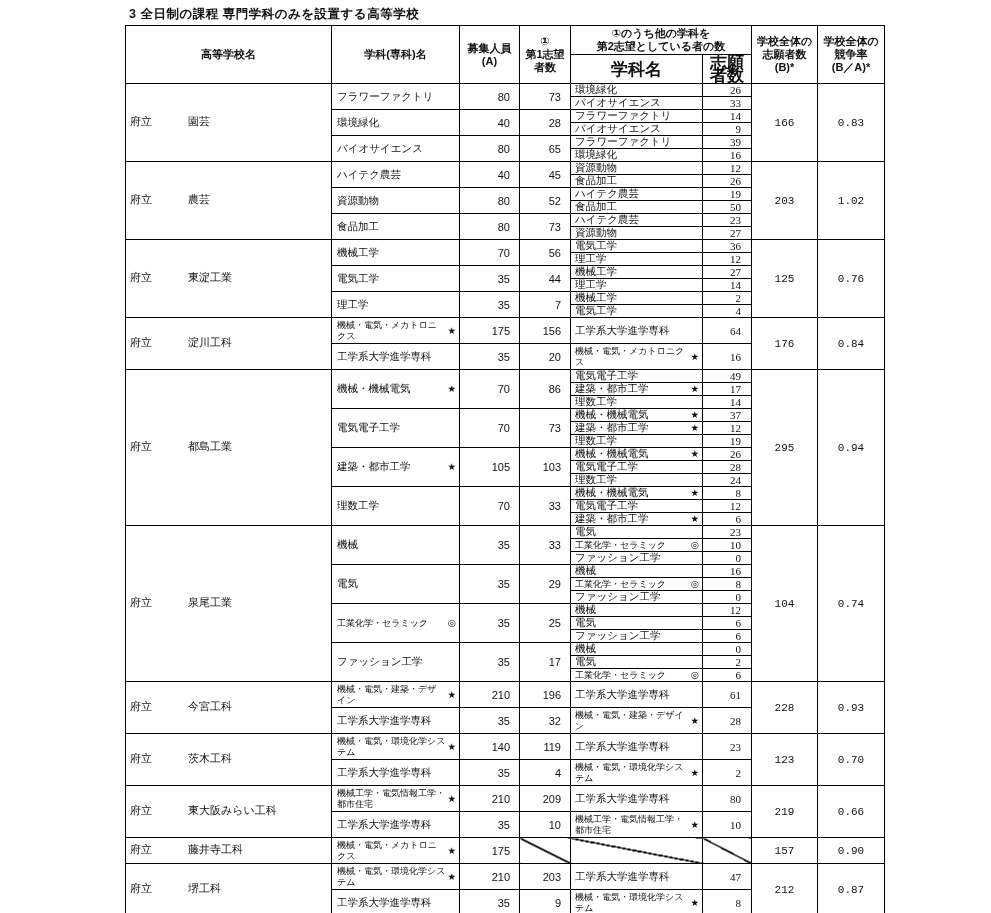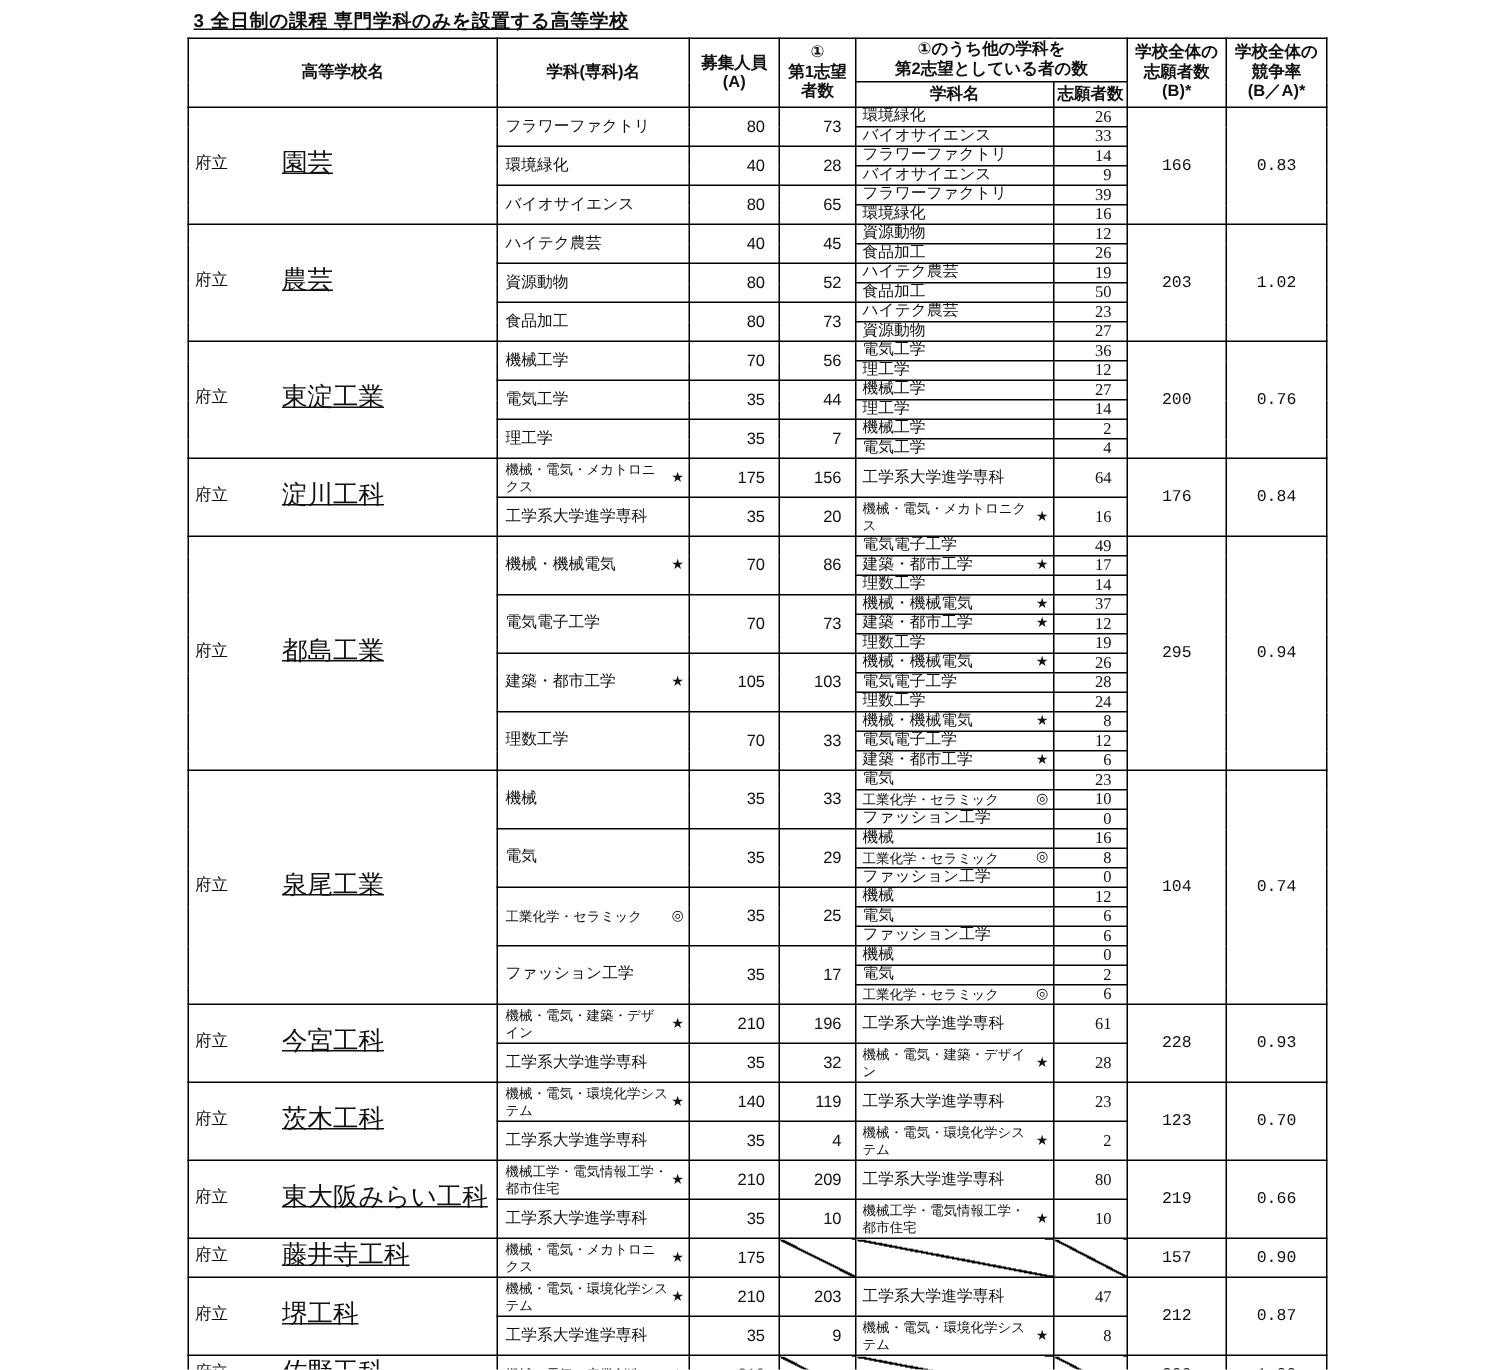--- a/index.html
+++ b/index.html
@@ -4,48 +4,48 @@
 <style>
   * { margin: 0; padding: 0; box-sizing: border-box; }
   html, body { background: #ffffff; width: 991px; height: 913px; overflow: hidden; }
   body {
     font-family: "Liberation Sans", "DejaVu Sans", sans-serif;
     color: #111;
     -webkit-font-smoothing: antialiased;
   }
   .sheet { position: relative; width: 991px; height: 913px; background: #fff; }
   .content { position: absolute; left: 125px; top: 6px; width: 762px; }
-  .title-row { display: flex; align-items: flex-end; gap: 48px; margin: 0 0 2px 4px; text-decoration: underline; }
+  .title-row { display: flex; align-items: flex-end; gap: 48px; margin: 0 0 2px 4px; }
   .doc-title { font-size: 12.5px; font-weight: 600; letter-spacing: 0.5px; white-space: pre; }
   .doc-note { font-size: 11.5px; font-weight: 600; white-space: pre; }
 
   table.main {
     border-collapse: collapse;
     table-layout: fixed;
     width: 759px;
     border: 1.6px solid #000;
   }
   th, td { border: 1px solid #000; vertical-align: middle; overflow: hidden; }
   thead th {
     font-weight: 600; font-size: 11px; line-height: 13px;
     text-align: center; white-space: pre-line; padding: 1px 0;
   }
   tr.h1 { height: 29px; }
   tr.h2 { height: 17px; }
-  tr.h2 th { font-size: 11px; }
+  tr.h2 th { font-size: 17px; }
 
   tr.sub { height: 12.7px; }
   tr.single { height: 26px; }
 
   td { font-size: 11px; line-height: 12px; }
 
   .c-school { padding: 0 2px 4px 4px; }
   .school-inner { display: flex; align-items: center; }
   .school-prefix { width: 58px; font-size: 11px; }
-  .school-name { font-size: 17px; text-decoration: underline; }
+  .school-name { font-size: 11px; }
 
   .c-dept { padding: 0 3px 0 5px; }
   .c-cap, .c-first { text-align: right; padding-right: 9px; font-size: 11px; }
   .c-scname { padding: 0 3px 0 4px; }
   .c-sccount { text-align: right; padding-right: 10px; font-size: 11px; font-family: Liberation Serif, serif; }
   .c-total, .c-rate { text-align: center; font-size: 11px; font-family: Liberation Mono, monospace; }
 
   .nm { display: flex; justify-content: space-between; align-items: center; width: 100%; }
   .nm-t { font-size: 10.5px; line-height: 11.5px; word-break: break-all; }
   .nm-t.small { font-size: 9px; line-height: 10.5px; }
@@ -270,21 +270,21 @@
               </div>
             </td>
             <td class="c-cap" rowspan="2">70</td>
             <td class="c-first" rowspan="2">56</td>
             <td class="c-scname">
               <div class="nm">
                 <span class="nm-t">電気工学</span>
               </div>
             </td>
             <td class="c-sccount">36</td>
-            <td class="c-total" rowspan="6">200</td>
+            <td class="c-total" rowspan="6">125</td>
             <td class="c-rate" rowspan="6">0.76</td>
           </tr>
           <tr class="sub">
             <td class="c-scname">
               <div class="nm">
                 <span class="nm-t">理工学</span>
               </div>
             </td>
             <td class="c-sccount">12</td>
           </tr>

